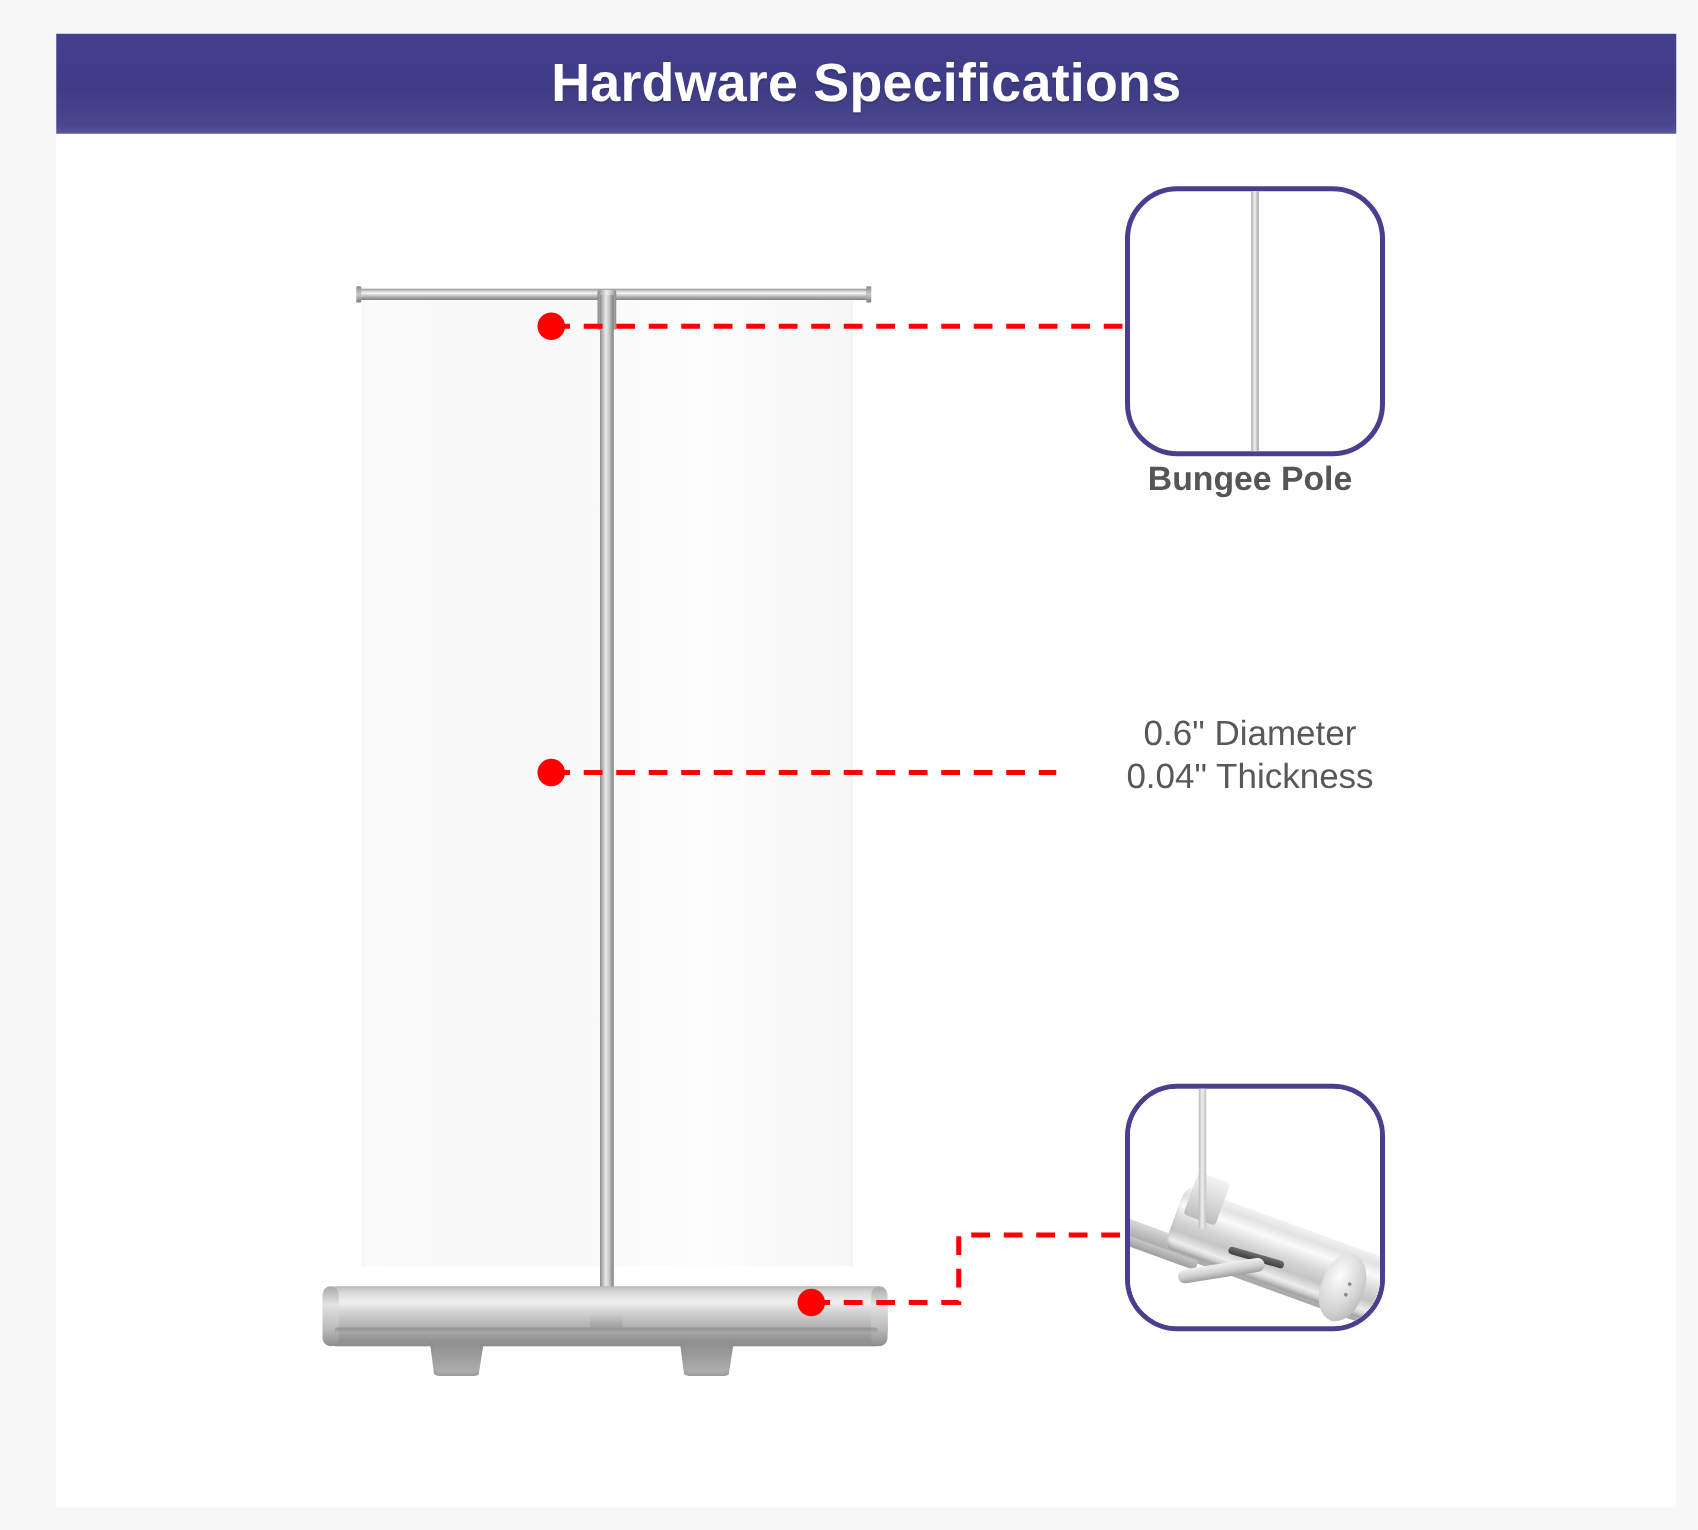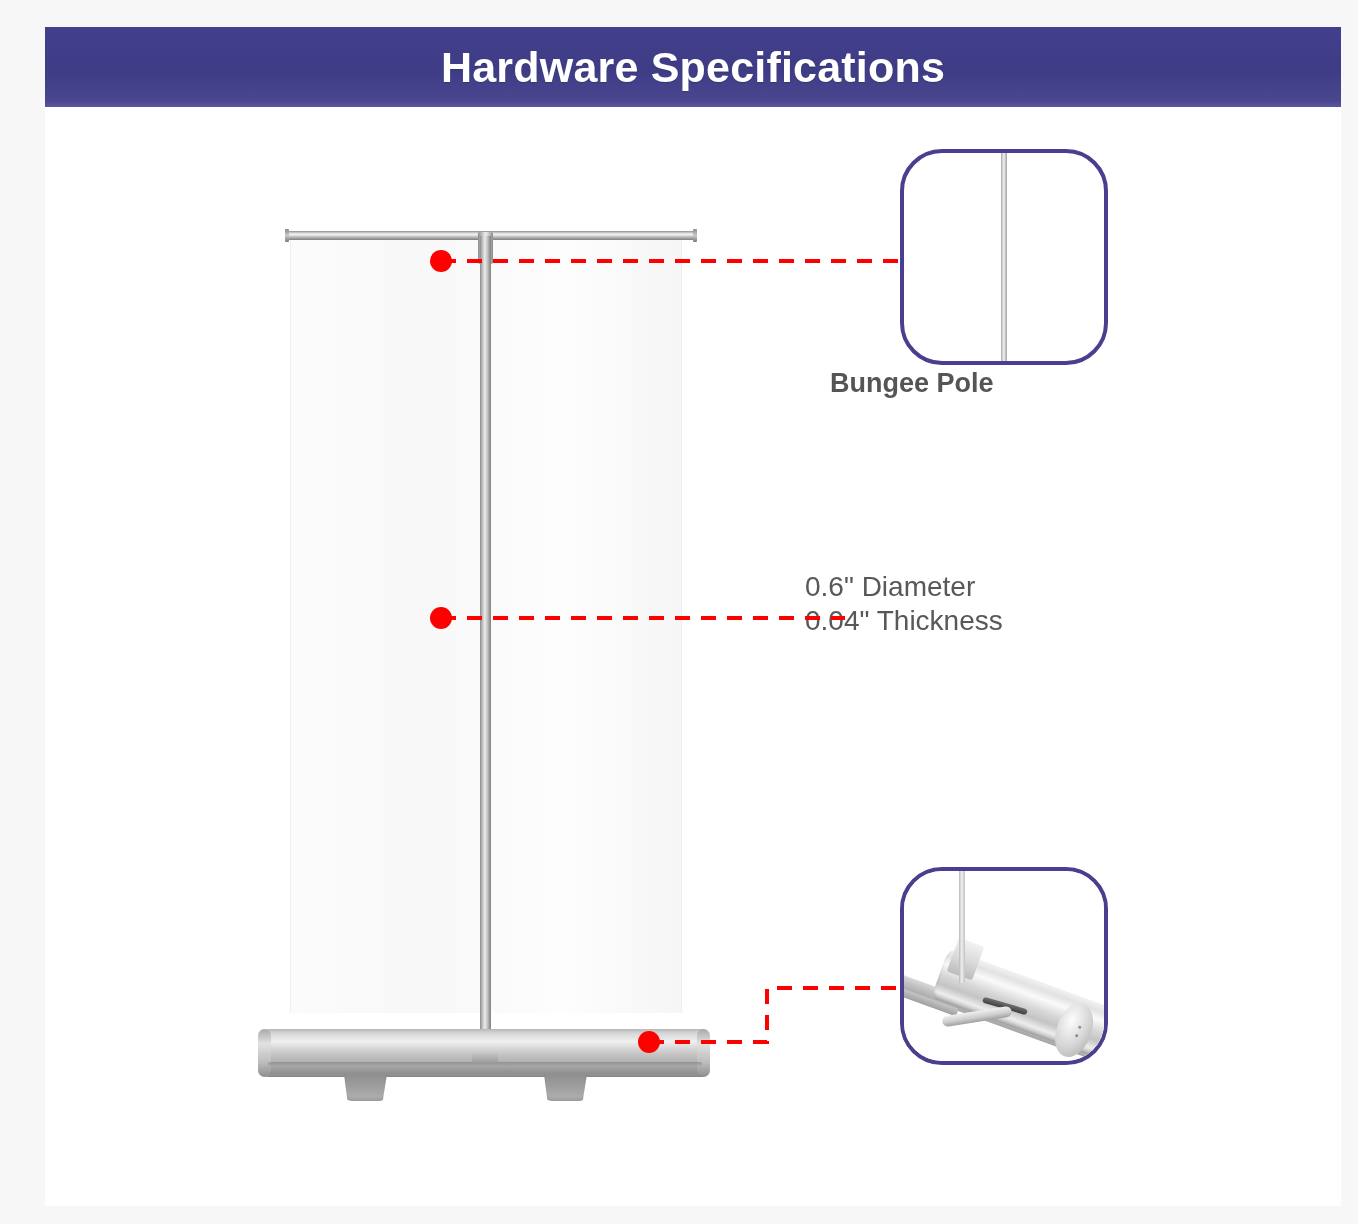--- a/index.html
+++ b/index.html
@@ -244,21 +244,21 @@
     left: 78px; top: 132px;
     width: 46px; height: 6px;
     background: linear-gradient(180deg, #6f6f6f, #3f3f3f);
     transform: rotate(16deg);
     border-radius: 3px;
   }
 
   
   .callout-label {
     position: absolute;
-    text-align: left;
+    text-align: center;
     color: #555555;
     font-size: 27px;
     font-weight: bold;
     line-height: 1.22;
     white-space: pre-line;
   }
   #label-bungee { left: 785px; top: 340px; width: 340px; }
   #label-spec   { left: 760px; top: 543px; width: 390px; font-weight: normal; font-size: 28px; color: #585858; }
   #label-base   { left: 745px; top: 1043px; width: 420px; font-weight: normal; font-size: 28px; color: #585858; }
 

